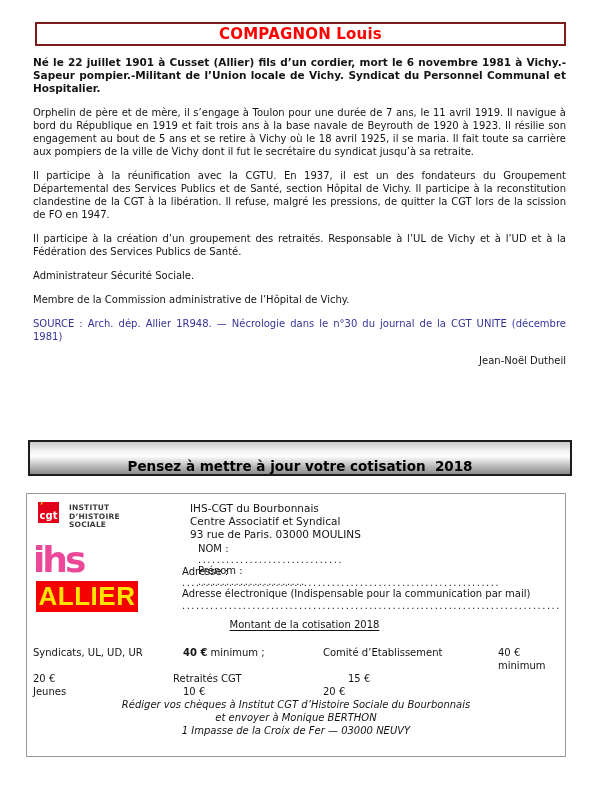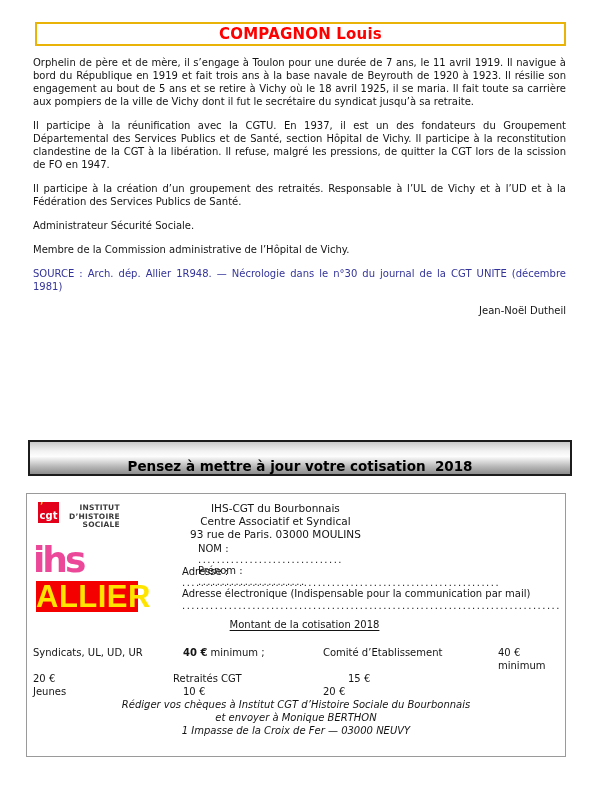--- a/index.html
+++ b/index.html
@@ -3,21 +3,21 @@
 <meta charset="utf-8">
 <style>
   html,body{margin:0;padding:0;background:#ffffff;}
   .sheet{
     position:relative;width:600px;height:800px;background:#ffffff;overflow:hidden;
     font-family:"DejaVu Sans","Liberation Sans",sans-serif;color:#141414;
   }
   
   .title-box{
     position:absolute;left:35px;top:22px;width:527px;height:20px;
-    border:2px solid #eab308;display:flex;align-items:center;justify-content:center;background:#fff;
+    border:2px solid #7f1d1d;display:flex;align-items:center;justify-content:center;background:#fff;
   }
   .title-text{color:#ff0000;font-weight:bold;font-size:15px;letter-spacing:.2px;white-space:pre;}
   
   .body-text{position:absolute;left:33px;top:56px;width:533px;font-size:10px;line-height:13px;text-align:justify;}
   .body-text p{margin:0 0 11px 0;}
   .intro{font-weight:bold;font-size:10.5px;}
   .source{color:#333399;}
   .signature{text-align:right;margin-top:2px;}
   
   .banner{
@@ -33,29 +33,29 @@
     border:1px solid #9a9a9a;font-size:10px;background:#fff;
   }
   
   .logo{position:absolute;left:8px;top:6px;width:145px;height:115px;}
   .cgt-badge{
     position:absolute;left:3px;top:2px;width:21px;height:21px;background:#e2001a;
     color:#fff;font-weight:bold;font-size:10px;line-height:10px;
     display:flex;align-items:flex-end;justify-content:center;padding-bottom:2px;box-sizing:border-box;
   }
   .cgt-mark{position:absolute;top:0;left:2px;color:#ffd400;font-size:9px;line-height:9px;}
-  .institute{position:absolute;left:34px;top:4px;font-weight:bold;font-size:7.5px;line-height:8.5px;color:#3a3a3a;white-space:pre-line;letter-spacing:.2px;text-align:right;}
+  .institute{position:absolute;left:34px;top:4px;font-weight:bold;font-size:7.5px;line-height:8.5px;color:#3a3a3a;white-space:pre-line;letter-spacing:.2px;}
   .ihs{position:absolute;left:-2px;top:33px;font-weight:bold;font-size:36px;line-height:54px;letter-spacing:-3px;color:#ec4899;}
   .allier{
     position:absolute;left:1px;top:81px;width:102px;height:31px;background:#f40000;
-    color:#ffe400;font-weight:bold;font-size:31px;line-height:31px;text-align:center;
+    color:#ffe400;font-weight:bold;font-size:26px;line-height:31px;text-align:center;
     font-family:"Liberation Sans",sans-serif;letter-spacing:.5px;
   }
   
-  .org{position:absolute;left:163px;top:8px;white-space:pre-line;line-height:13px;font-size:10.5px;text-align:center;}
+  .org{position:absolute;left:163px;top:8px;white-space:pre-line;line-height:13px;font-size:10.5px;}
   .field-row{position:absolute;left:155px;width:378px;white-space:nowrap;overflow:hidden;display:flex;align-items:baseline;flex-direction:column;}
   .row-nom{top:49px;}
   .row-adresse{top:72px;}
   .flabel{flex:0 0 auto;margin-right:4px;}
   .gap{margin-left:16px;}
   .dots{display:inline-block;overflow:hidden;white-space:nowrap;letter-spacing:1.5px;color:#222;flex:0 0 auto;}
   .dots-nom{width:146px;}
   .dots-prenom{width:108px;}
   .dots-adresse{width:318px;}
   .email-label{position:absolute;left:155px;top:94px;white-space:nowrap;}
@@ -75,20 +75,21 @@
 </head>
 <body>
 
 <div class="sheet">
 
   <div class="title-box">
     <span class="title-text">COMPAGNON Louis</span>
   </div>
 
   <div class="body-text">
+    <p class="intro">Né le 22 juillet 1901 à Cusset (Allier) fils d’un cordier, mort le 6 novembre 1981 à Vichy.-Sapeur pompier.-Militant de l’Union locale de Vichy. Syndicat du Personnel Communal et Hospitalier.</p>
     <p>Orphelin de père et de mère, il s’engage à Toulon pour une durée de 7 ans, le 11 avril 1919. Il navigue à bord du République en 1919 et fait trois ans à la base navale de Beyrouth de 1920 à 1923. Il résilie son engagement au bout de 5 ans et se retire à Vichy où le 18 avril 1925, il se maria. Il fait toute sa carrière aux pompiers de la ville de Vichy dont il fut le secrétaire du syndicat jusqu’à sa retraite.</p>
     <p>Il participe à la réunification avec la CGTU. En 1937, il est un des fondateurs du Groupement Départemental des Services Publics et de  Santé, section Hôpital de Vichy. Il participe à la reconstitution clandestine de la CGT à la libération. Il refuse, malgré les pressions, de quitter la CGT lors de la scission de FO en 1947.</p>
     <p>Il participe à la création d’un groupement des retraités. Responsable à l’UL de Vichy et à l’UD et à la Fédération des Services Publics de Santé.</p>
     <p>Administrateur Sécurité Sociale.</p>
     <p>Membre de la Commission administrative de l’Hôpital de Vichy.</p>
     <p class="source">SOURCE : Arch. dép. Allier 1R948. — Nécrologie dans le n°30 du journal de la CGT UNITE (décembre 1981)</p>
     <p class="signature">Jean-Noël Dutheil</p>
   </div>
 
   <div class="banner">

